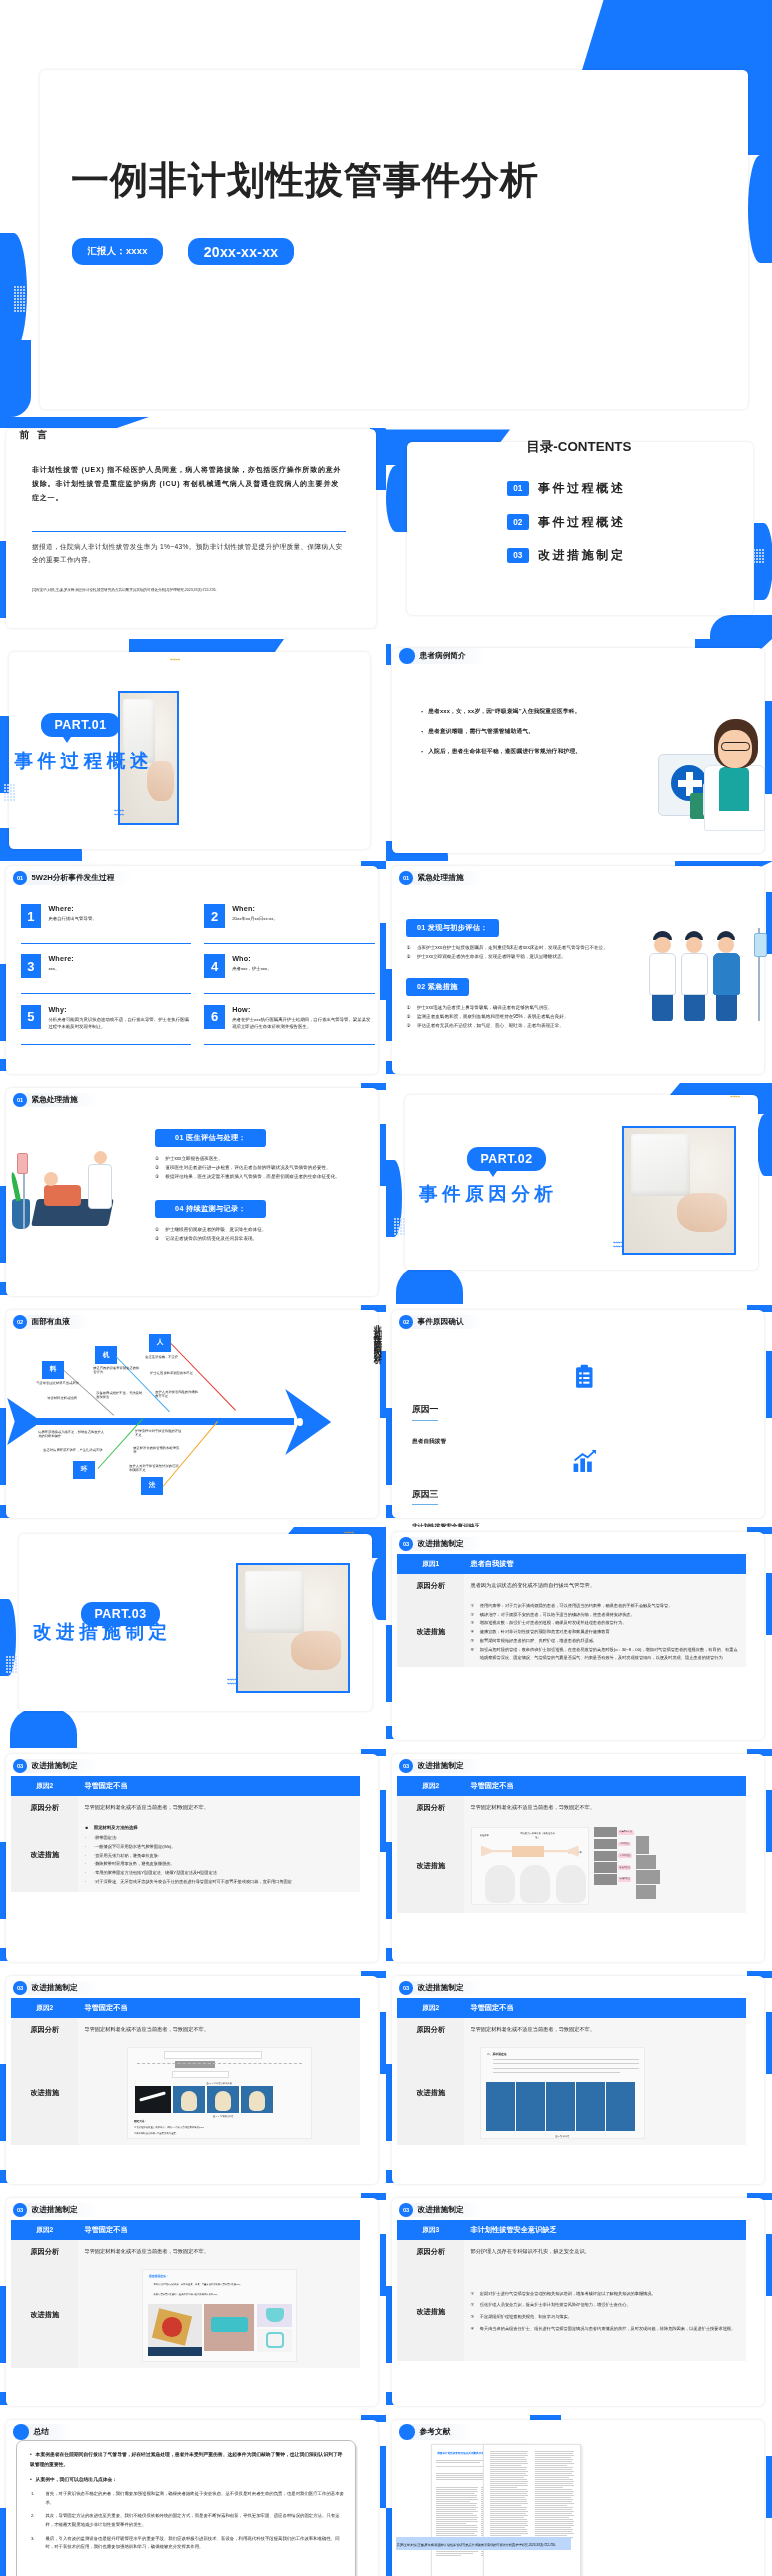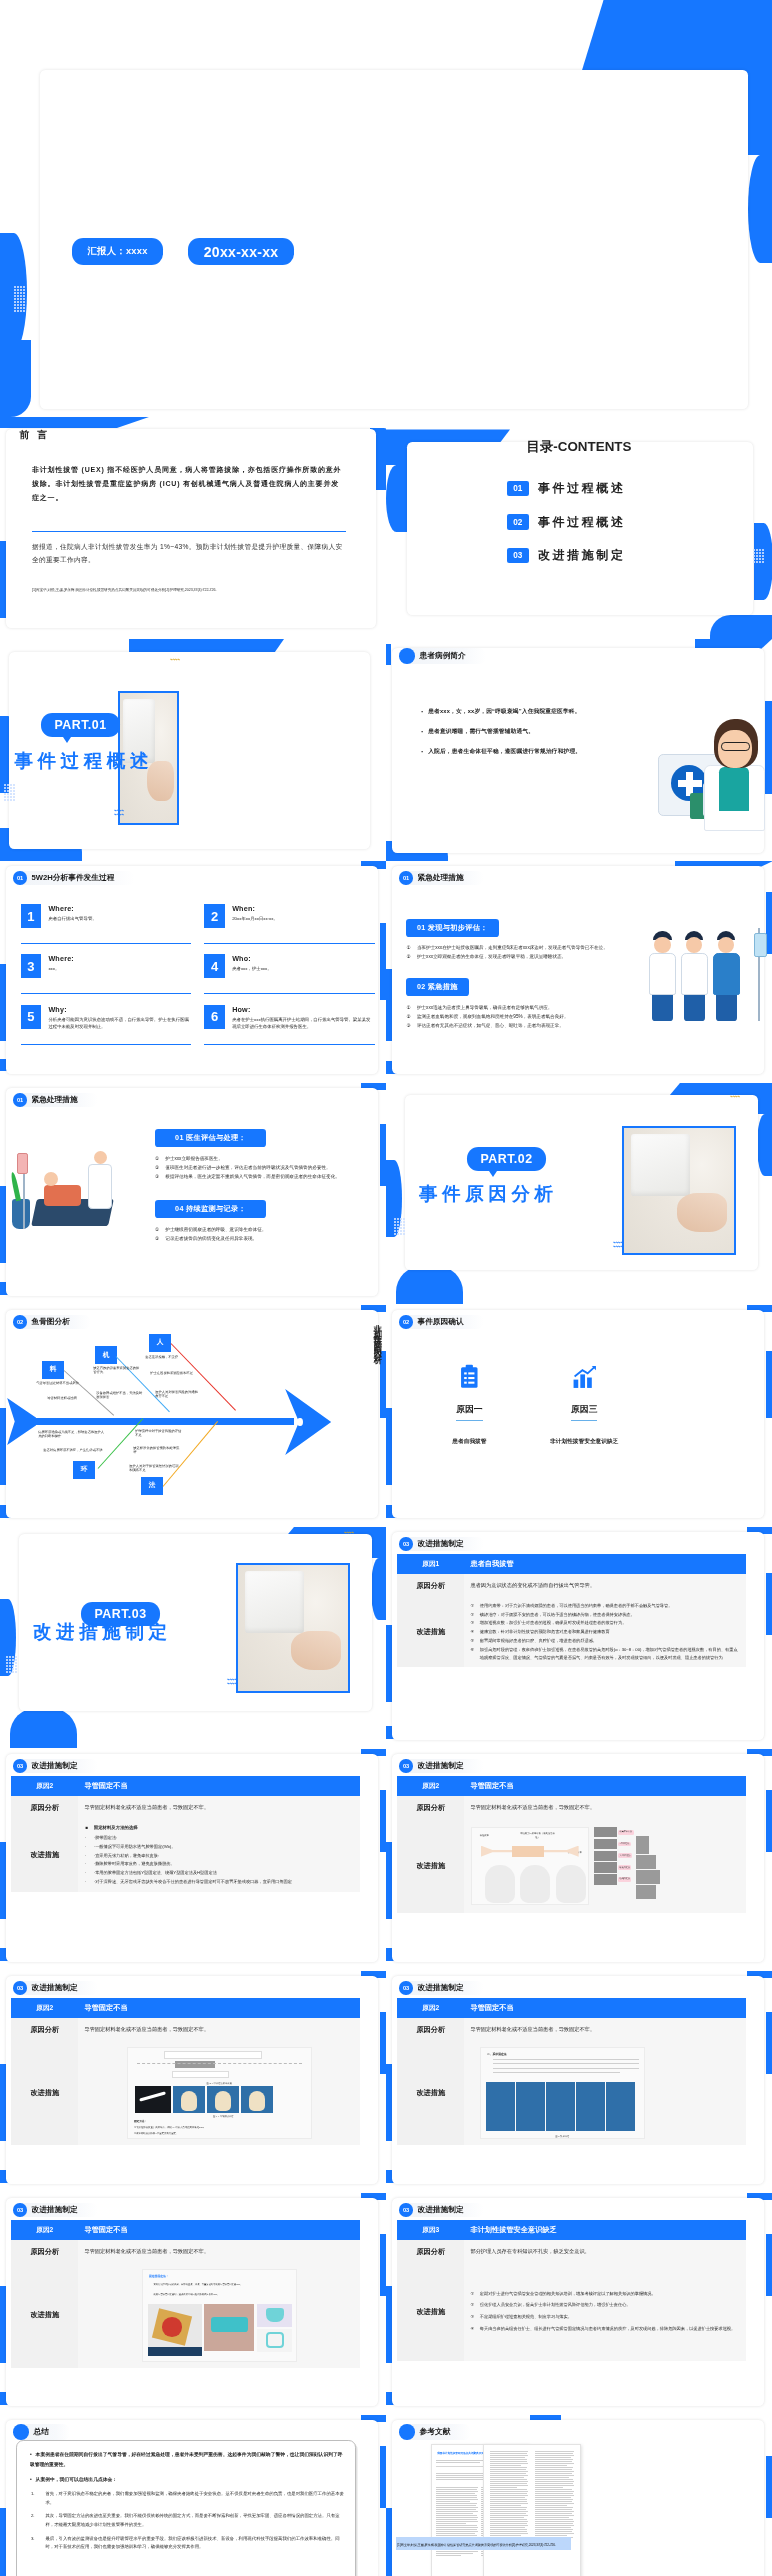--- a/index.html
+++ b/index.html
@@ -162,21 +162,21 @@
     background:#1677ff; clip-path:polygon(0 0, 100% 50%, 0 100%, 30% 50%); }
   .fb-eye { position:absolute; left:290px; top:86px; width:5.7px; height:8.2px; background:#fff; border-radius:50%;}
   .fb-box { position:absolute; background:#1677ff; color:#fff; font-weight:bold; font-size:6.7px;
     width:21.6px; height:17.5px; display:flex; align-items:center; justify-content:center; }
   .fb-bone { position:absolute; height:1px; transform-origin:left center; }
   .fb-txt { position:absolute; font-size:3.3px; line-height:1.35; color:#222; width:44px;}
   .fb-right { position:absolute; right:3.1px; top:13.4px; width:15.5px; font-size:8.2px; font-weight:bold; letter-spacing:3.1px; line-height:1.5; writing-mode:vertical-rl; text-orientation:upright; height:155px;}
 
   
   .cc-card { left:6.2px; top:5.2px; width:372px; height:208px; }
-  .cc-cols { position:absolute; left:26px; top:57px; right:15.5px; display:grid; grid-template-columns:repeat(3,1fr); text-align:center;}
+  .cc-cols { position:absolute; left:26px; top:57px; right:15.5px; display:grid; grid-template-columns:repeat(1,1fr); }
   .cc-ic { height:29px; color:#1677ff; display:flex; align-items:center; justify-content:center;}
   .cc-name { font-size:8.8px; font-weight:bold; margin-top:13.4px; padding-bottom:3.6px; display:inline-block; border-bottom:1.5px double #67b0ea;}
   .cc-desc { font-size:5.7px; font-weight:bold; margin-top:17.5px; }
 
   
   .imp-card { left:6.2px; top:5.2px; width:372px; height:208px; }
   .tbl { position:absolute; left:11.3px; top:27px; width:349px; border-collapse:collapse; table-layout:fixed;}
   .tbl td { vertical-align:middle; }
   .tbl .hd { background:#1677ff; color:#fff; font-weight:bold; }
   .tbl .hd.k { font-size:6.7px; text-align:center; padding:5.2px 0; width:67px;}
@@ -255,20 +255,21 @@
         <i></i>
         <i></i>
         <i></i>
         <i></i>
         <i></i>
         <i></i>
         <i></i>
         <i></i>
         <i></i>
     </div>
+    <div style="position:absolute;left:71px;top:155px;width:629px;font-size:38px;font-weight:bold;color:#232323;letter-spacing:1px;">一例非计划性拔管事件分析</div>
     <div style="position:absolute;left:72px;top:238px;display:flex;gap:25px;">
       <span class="pill" style="font-size:9.3px;padding:5.7px 15.5px;">汇报人：xxxx</span>
       <span class="pill" style="font-size:14px;padding:5.7px 15.5px;">20xx-xx-xx</span>
     </div>
   </div>
 
   <div class="slide">
     <div class="bshape bslantBL" style="left:0;top:0;width:149px;height:11.3px;"></div>
     <div class="bshape" style="left:370px;top:11.3px;width:16.5px;height:62px;border-radius:0 3.1px 0 0;"></div>
     <div class="bshape" style="left:0;top:124px;width:7.2px;height:77px;"></div>
@@ -572,21 +573,21 @@
   </div>
 
   <div class="slide">
     <div class="bshape" style="left:361px;top:0;width:26px;height:7.2px;"></div>
     <div class="bshape" style="left:380px;top:46px;width:6.2px;height:67px;"></div>
     <div class="bshape" style="left:0;top:103px;width:6.2px;height:77px;"></div>
     <div class="bshape" style="left:0;top:200px;width:57px;height:13.4px;"></div>
     <div class="card fb-card"></div>
     <div class="hdr">
       <span class="num">02</span>
-      <span class="plate">鱼骨图分析</span>
+      <span class="plate">面部有血液</span>
     </div>
     <div class="fb-wrap">
       <div class="fb-tail"></div>
       <div class="fb-spine"></div>
       <div class="fb-head"></div>
       <div class="fb-eye"></div>
 
       <div class="fb-box" style="left:35px;top:29px;">料</div>
       <div class="fb-bone" style="left:57px;top:38px;width:67px;background:#9e9e9e;transform:rotate(42deg);"></div>
       <div class="fb-txt" style="left:29px;top:49px;">气管导管固定材料不当或老化</div>

